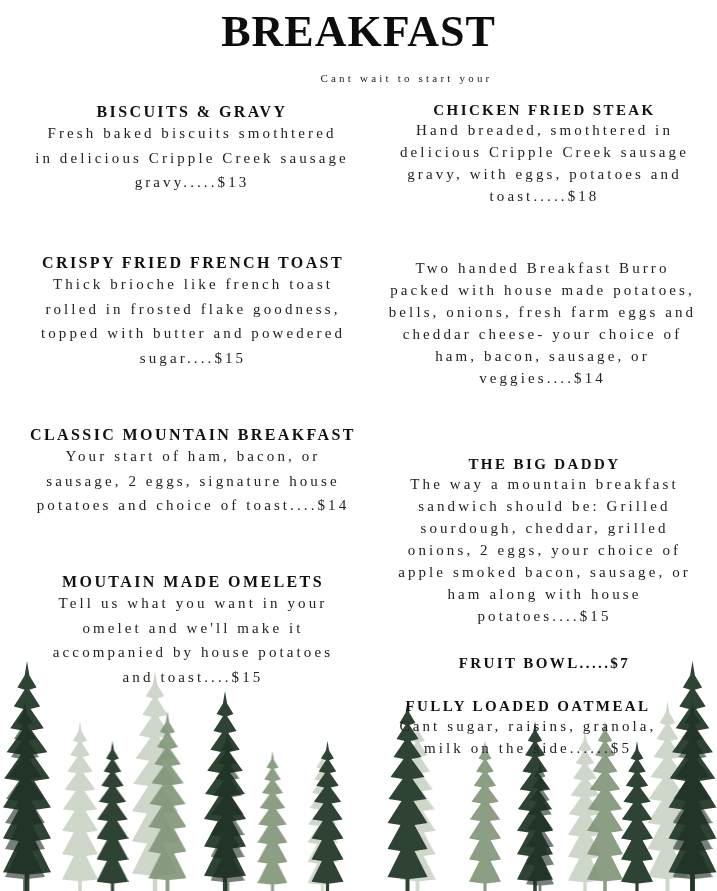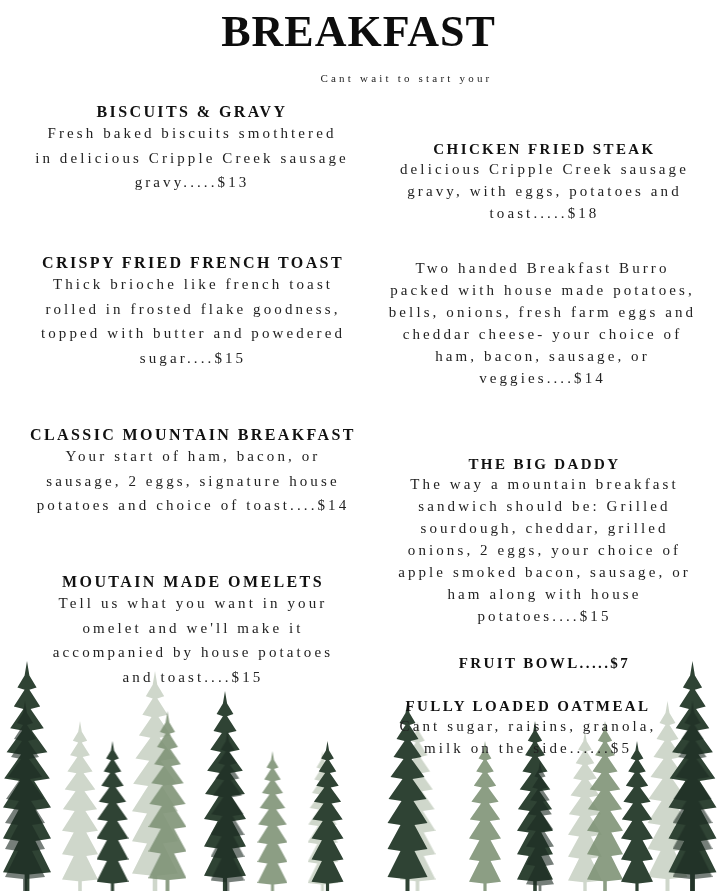--- a/index.html
+++ b/index.html
@@ -149,23 +149,24 @@
 <div class="item left" style="left:12px; top:573px; width:362px;">
   <div class="item-name">MOUTAIN MADE OMELETS</div>
   <div class="item-desc">
     <div>Tell us what you want in your</div>
     <div>omelet and we'll make it</div>
     <div>accompanied by house potatoes</div>
     <div>and toast....$15</div>
   </div>
 </div>
 
-<div class="item right" style="left:372px; top:102px; width:345px;margin-top:39px;">
+<div class="item right" style="left:372px; top:102px; width:345px;">
   <div class="item-name">CHICKEN FRIED STEAK</div>
   <div class="item-desc">
+    <div>Hand breaded, smothtered in</div>
     <div>delicious Cripple Creek sausage</div>
     <div>gravy, with eggs, potatoes and</div>
     <div>toast.....$18</div>
   </div>
 </div>
 
 <div class="item right" style="left:368px; top:257px; width:349px;">
   <div class="item-desc">
     <div>Two handed Breakfast Burro</div>
     <div>packed with house made potatoes,</div>

